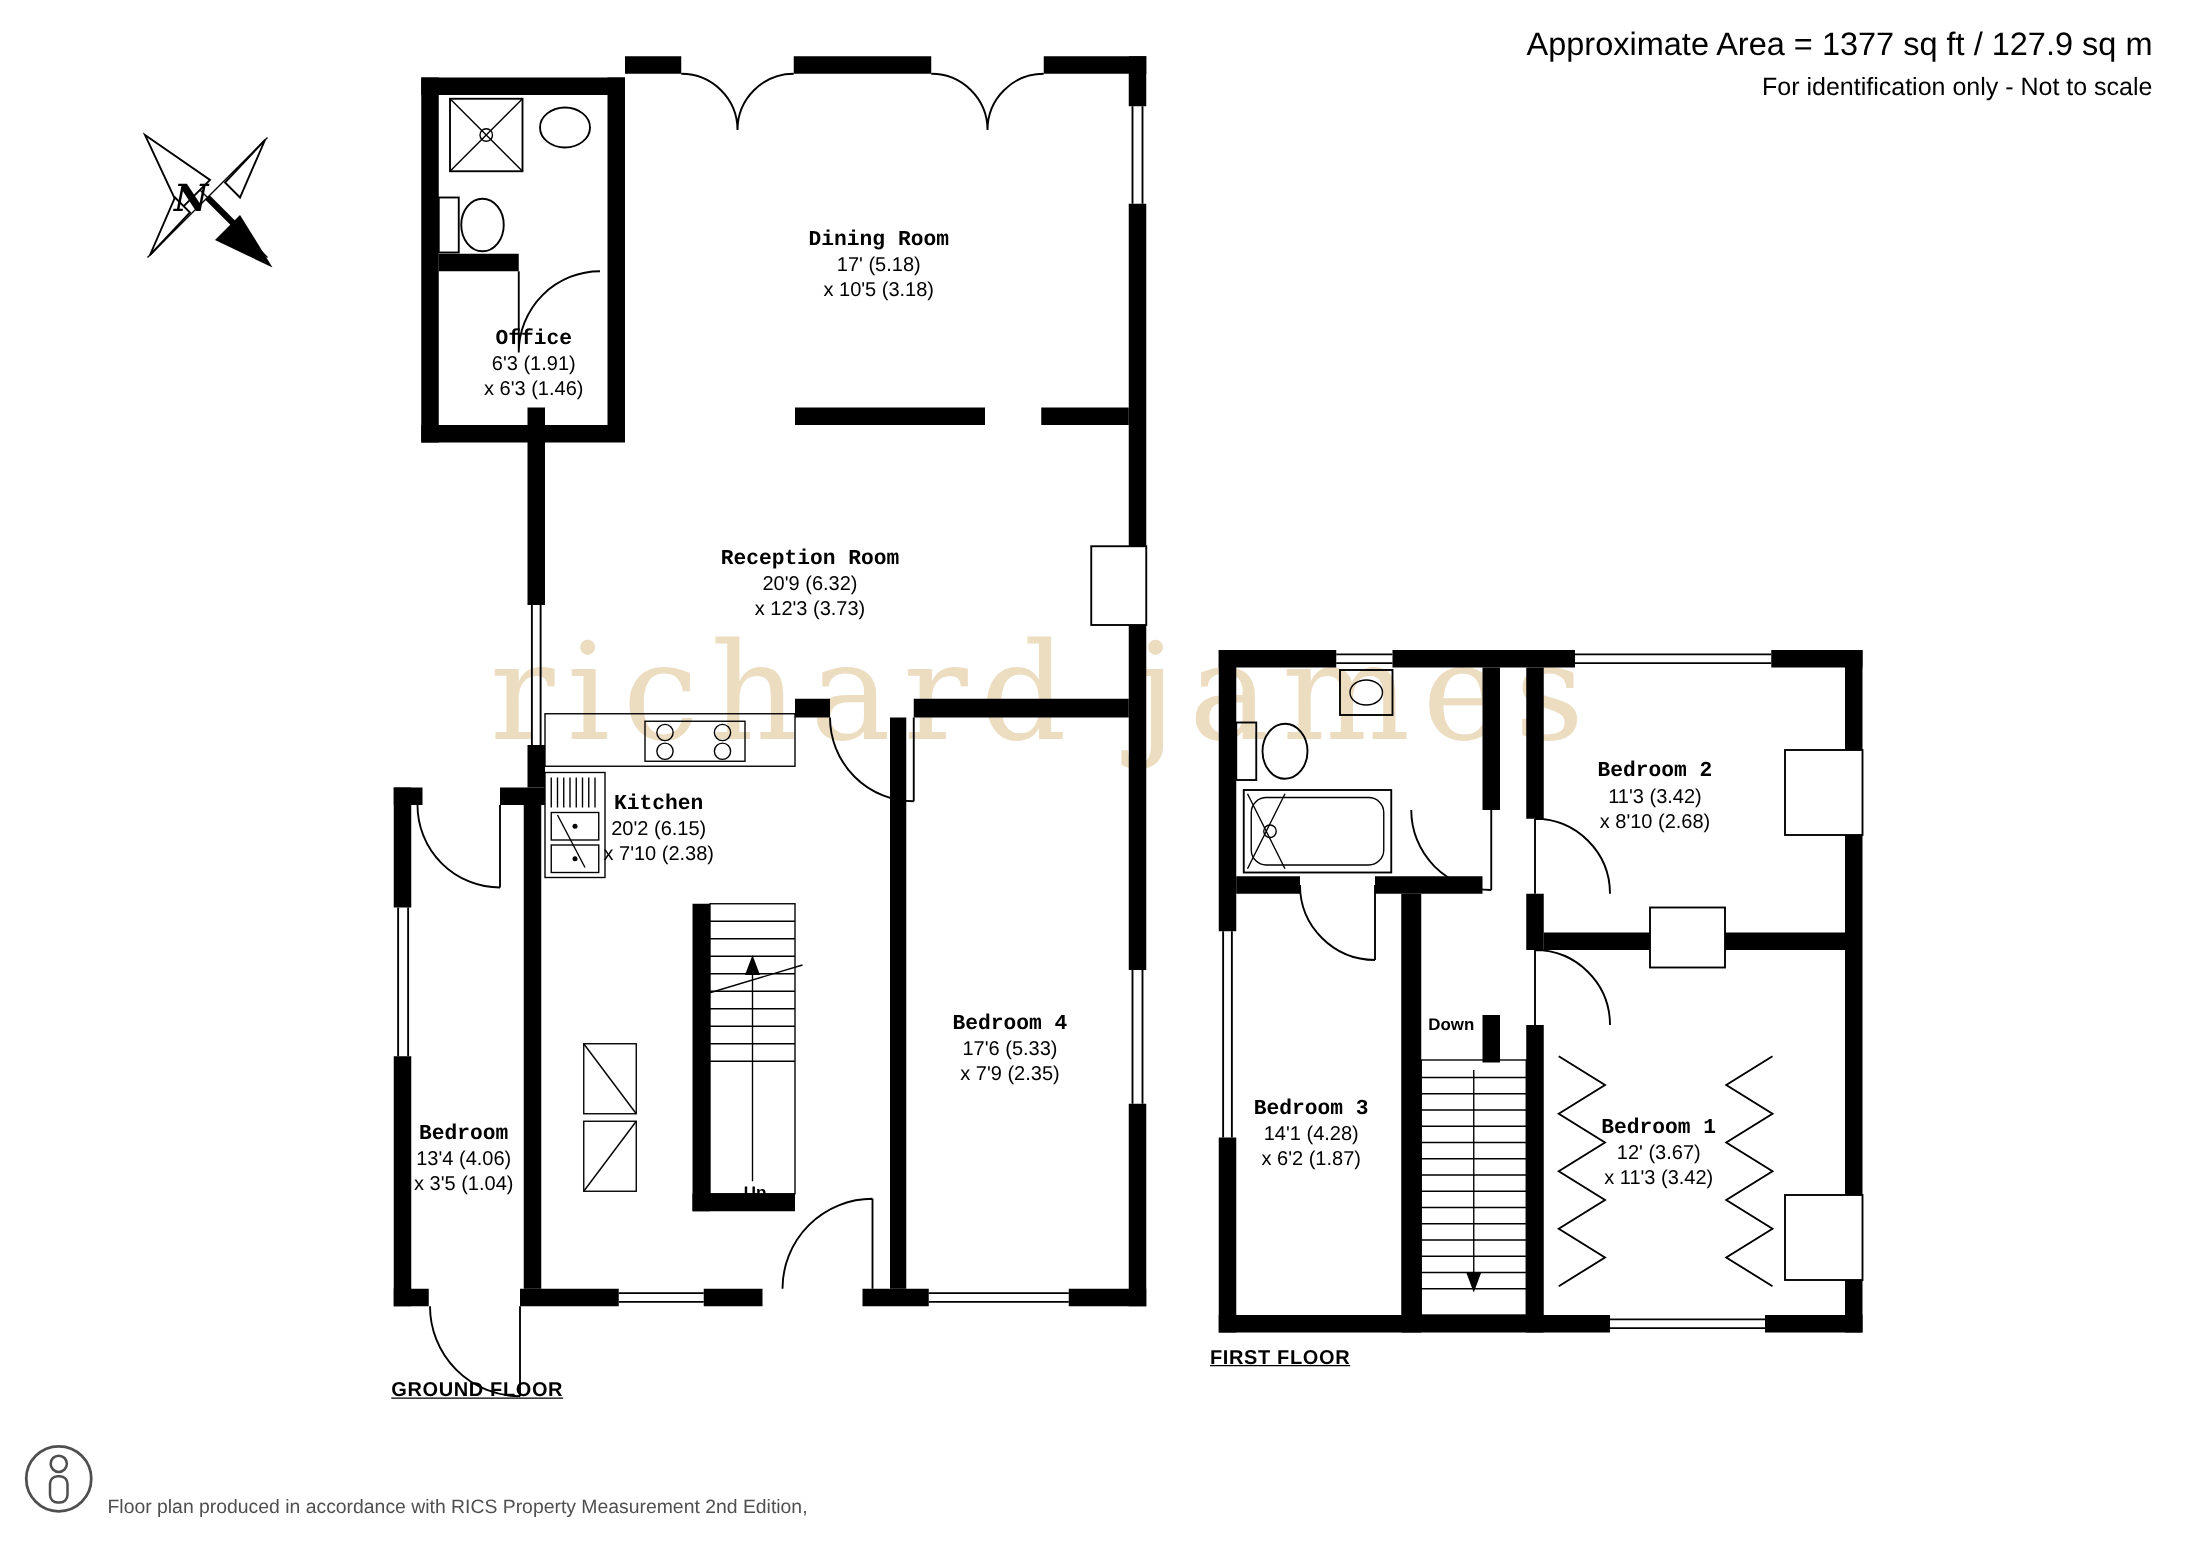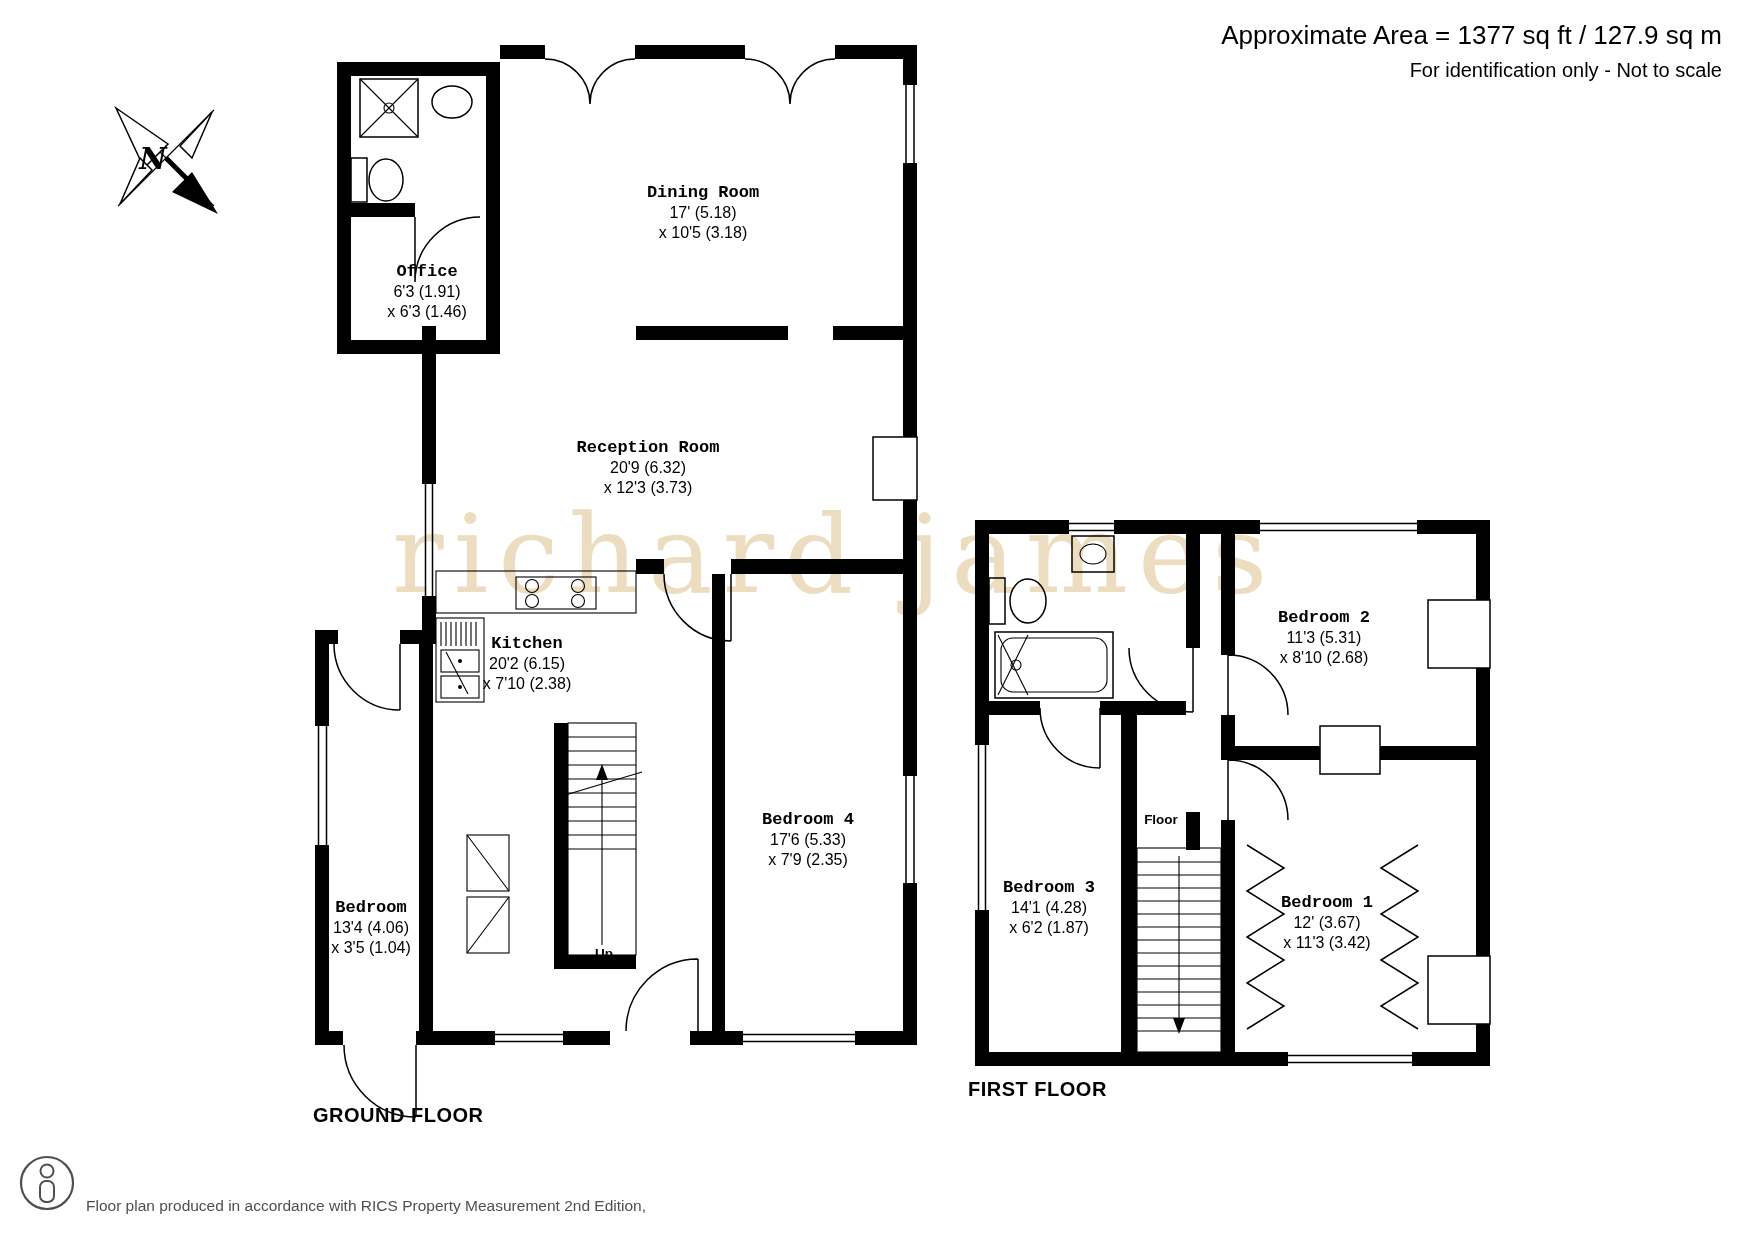--- a/index.html
+++ b/index.html
@@ -8,21 +8,21 @@
   .watermark{position:absolute;left:392px;top:492px;z-index:1;
         font-family:"DejaVu Serif",serif;font-size:108px;color:#ecdcc0;
         letter-spacing:10px;white-space:nowrap;}
   svg.plan{position:absolute;left:0;top:0;z-index:2;}
   .hdr{position:absolute;top:20px;right:33px;text-align:right;z-index:3;}
   .hdr-area{font-size:26px;text-align:right;}
   .hdr-note{font-size:20px;margin-top:8px;}
   .room-label{position:absolute;transform:translateX(-50%);text-align:center;z-index:3;}
   .room-name{font-weight:bold;font-size:17px;line-height:20px;white-space:nowrap;font-family:Liberation Mono, monospace;}
   .room-dim{font-size:16px;line-height:20px;white-space:nowrap;}
-  .floor-title{position:absolute;font-weight:bold;font-size:20px;letter-spacing:.5px;z-index:3;white-space:nowrap;}
+  .floor-title{position:absolute;font-weight:bold;font-size:16px;letter-spacing:.5px;z-index:3;white-space:nowrap;text-decoration:underline;}
   .stairs-label{position:absolute;transform:translateX(-50%);font-weight:bold;font-size:13.5px;z-index:3;}
   .footer{position:absolute;left:86px;top:1153px;z-index:3;color:#4f4f4f;
           font-size:15.5px;line-height:21px;white-space:pre;}
   .w{fill:#000;stroke:none;}
   .ln{fill:none;stroke:#000;stroke-width:1.5;}
   .ln1{fill:none;stroke:#000;stroke-width:1.1;}
   .wh{fill:#fff;stroke:#000;stroke-width:1.5;}
   .blk{fill:#000;stroke:none;}
   .gray{stroke:#4f4f4f;fill:none;}
 </style>
@@ -258,36 +258,36 @@
     <div class="room-dim">x 7'9 (2.35)</div>
   </div>
   <div class="room-label" style="left:371px;top:898px">
     <div class="room-name">Bedroom</div>
     <div class="room-dim">13'4 (4.06)</div>
     <div class="room-dim">x 3'5 (1.04)</div>
   </div>
 
   <div class="room-label" style="left:1324px;top:608px">
     <div class="room-name">Bedroom 2</div>
-    <div class="room-dim">11'3 (5.31)</div>
+    <div class="room-dim">11'3 (3.42)</div>
     <div class="room-dim">x 8'10 (2.68)</div>
   </div>
   <div class="room-label" style="left:1049px;top:878px">
     <div class="room-name">Bedroom 3</div>
     <div class="room-dim">14'1 (4.28)</div>
     <div class="room-dim">x 6'2 (1.87)</div>
   </div>
   <div class="room-label" style="left:1327px;top:893px">
     <div class="room-name">Bedroom 1</div>
     <div class="room-dim">12' (3.67)</div>
     <div class="room-dim">x 11'3 (3.42)</div>
   </div>
 
   <div class="stairs-label" style="left:604px;top:946px">Up</div>
-  <div class="stairs-label" style="left:1161px;top:812px">Floor</div>
+  <div class="stairs-label" style="left:1161px;top:812px">Down</div>
 
   <div class="floor-title" style="left:313px;top:1104px">GROUND FLOOR</div>
   <div class="floor-title" style="left:968px;top:1078px">FIRST FLOOR</div>
 
   <div class="footer">
     <div>Floor plan produced in accordance with RICS Property Measurement 2nd Edition,</div>
     
     
   </div>
 

